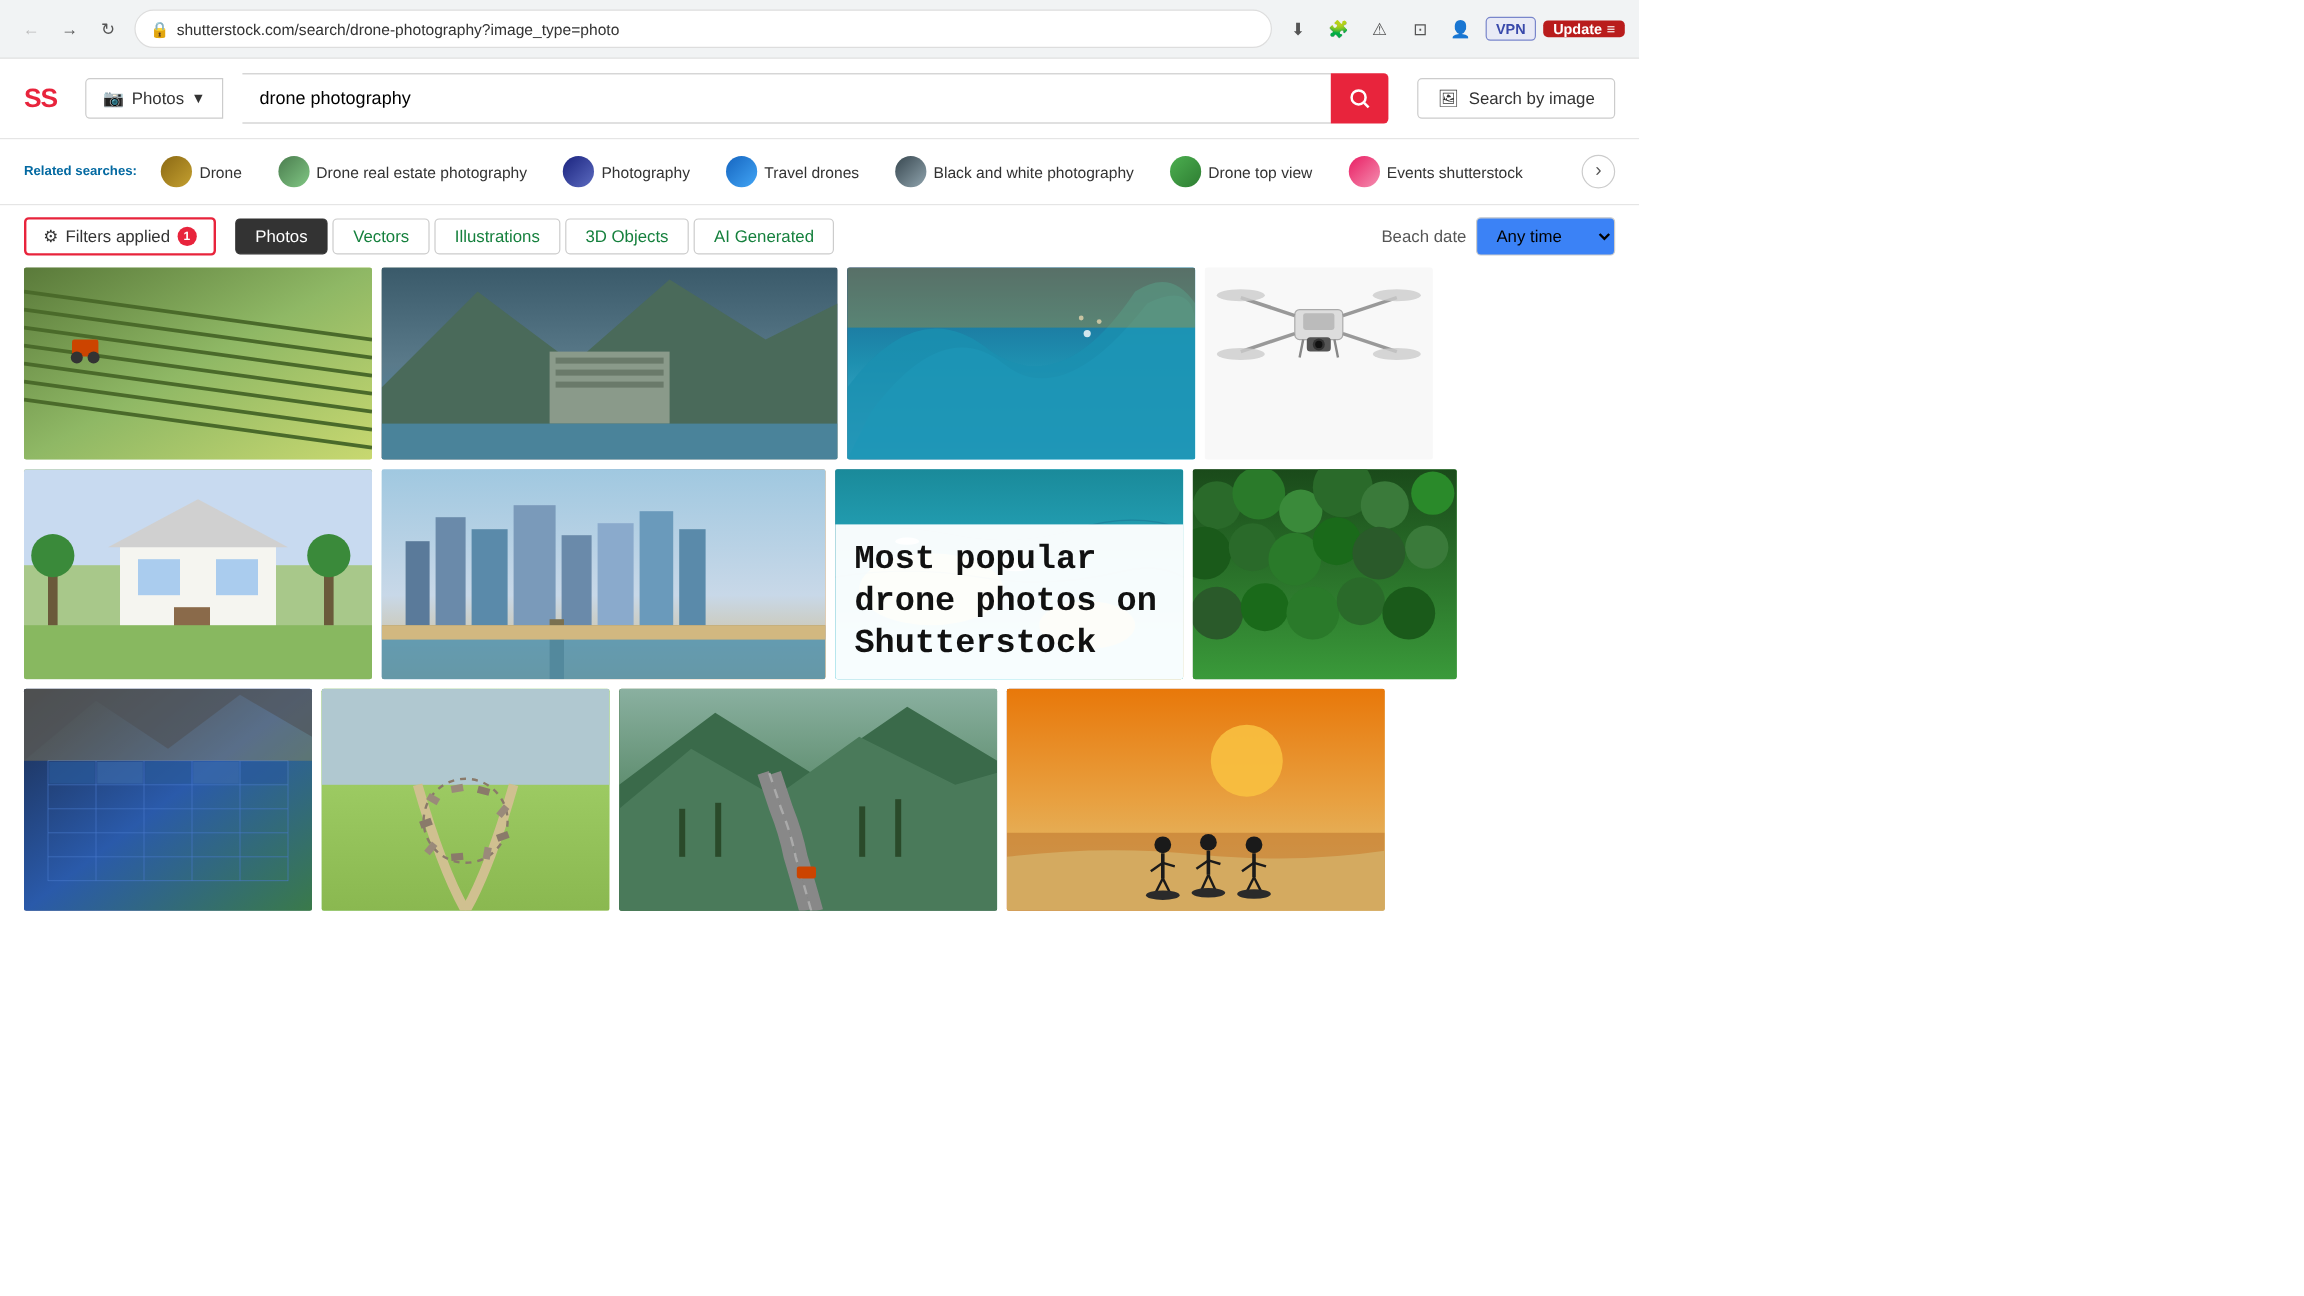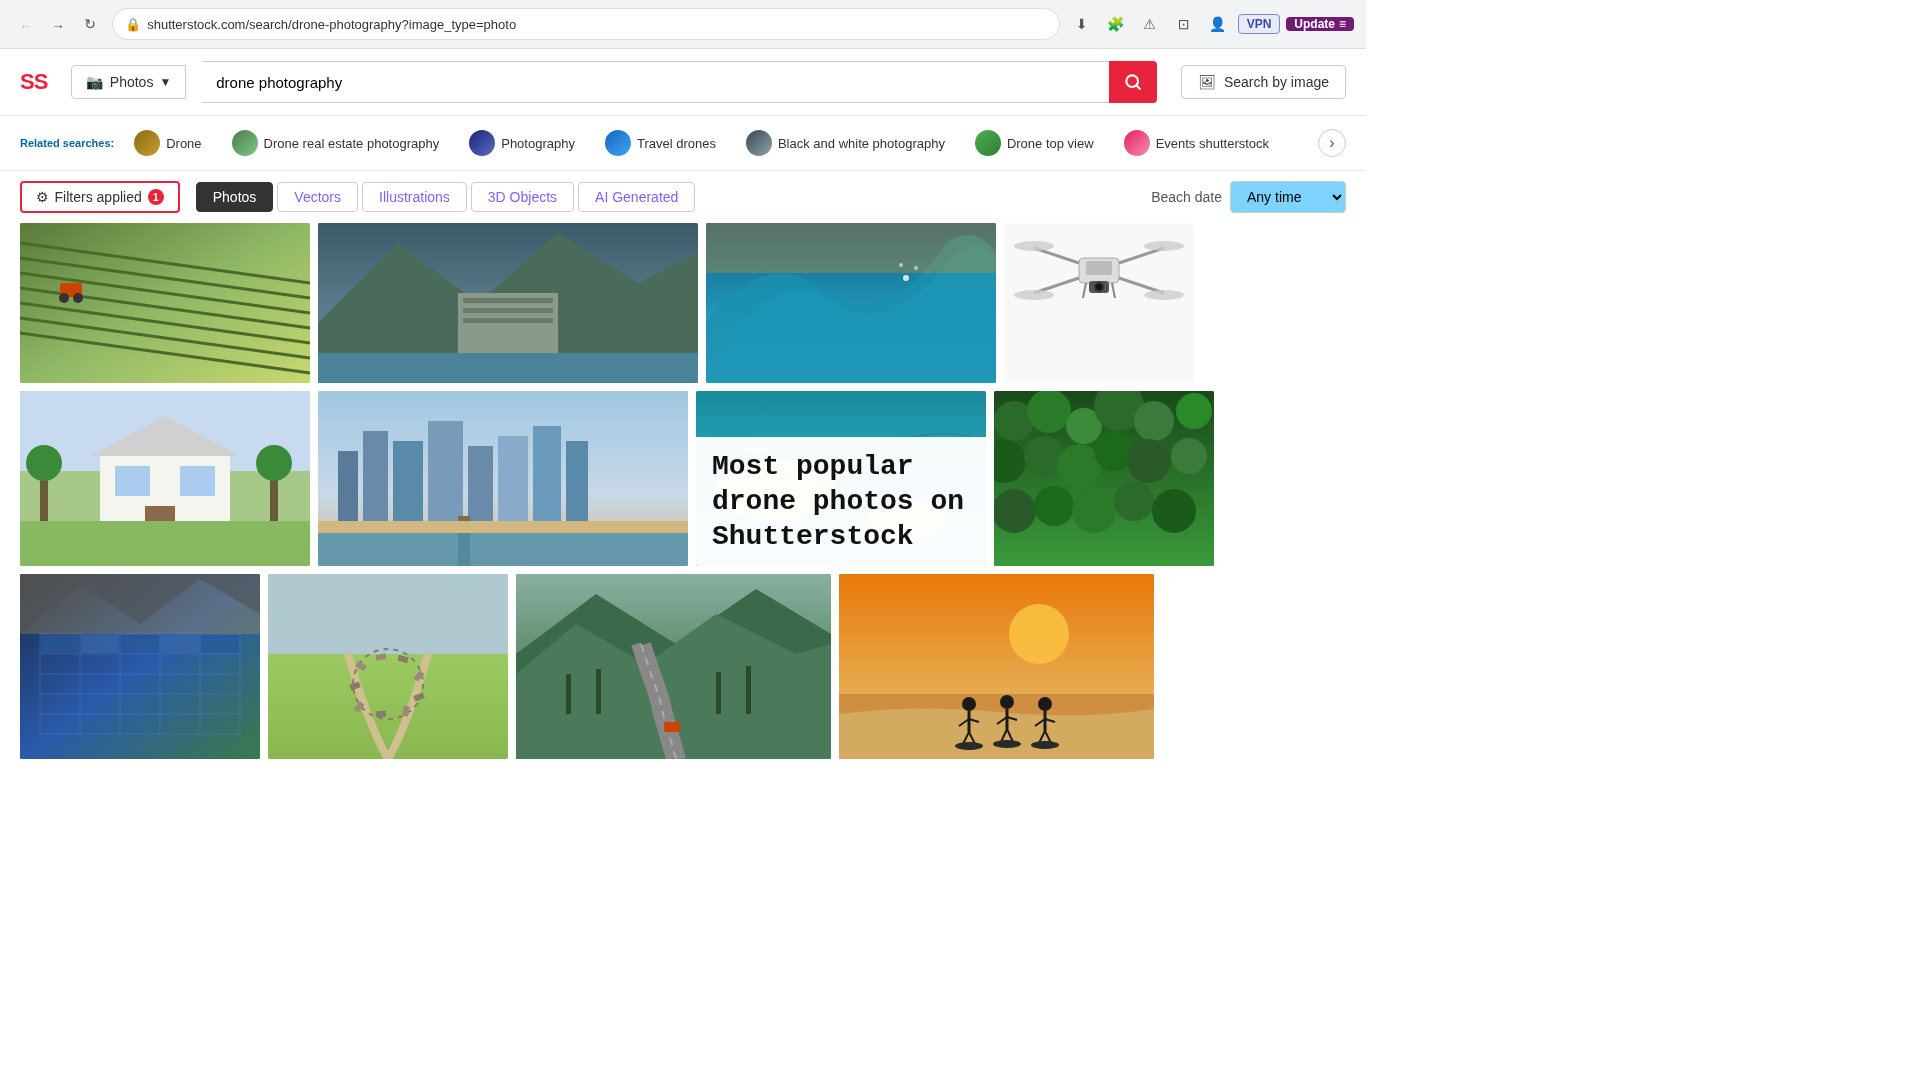--- a/index.html
+++ b/index.html
@@ -9,21 +9,21 @@
     .browser-chrome { background: #f1f3f4; border-bottom: 1px solid #ddd; }
     .browser-toolbar { display: flex; align-items: center; padding: 8px 12px; gap: 8px; }
     .nav-buttons { display: flex; gap: 4px; }
     .nav-btn { width: 28px; height: 28px; border: none; background: transparent; border-radius: 50%; cursor: pointer; display: flex; align-items: center; justify-content: center; font-size: 14px; color: #555; }
     .nav-btn.disabled { color: #bbb; cursor: default; }
     .address-bar-container { flex: 1; display: flex; align-items: center; background: #fff; border: 1px solid #ddd; border-radius: 20px; padding: 4px 12px; height: 32px; gap: 6px; }
     .address-bar { border: none; outline: none; flex: 1; font-size: 13px; color: #333; background: transparent; }
     .browser-actions { display: flex; gap: 6px; align-items: center; }
     .browser-action-btn { width: 28px; height: 28px; border: none; background: transparent; border-radius: 50%; cursor: pointer; display: flex; align-items: center; justify-content: center; font-size: 14px; color: #555; }
     .vpn-badge { background: #e8eaf6; border: 1px solid #7986cb; border-radius: 4px; padding: 2px 8px; font-size: 12px; color: #3949ab; font-weight: 600; text-align: center; }
-    .update-badge { background: #701a75; border-radius: 4px; padding: 0 8px; font-size: 12px; color: #fff; font-weight: 600; display: flex; align-items: center; gap: 4px; }
+    .update-badge { background: #b91c1c; border-radius: 4px; padding: 0 8px; font-size: 12px; color: #fff; font-weight: 600; display: flex; align-items: center; gap: 4px; }
     .tab-bar { display: flex; align-items: center; padding: 0 8px; border-bottom: 1px solid #ddd; background: #f1f3f4; }
     .browser-tab { display: flex; align-items: center; gap: 6px; padding: 6px 16px; background: #fff; border-radius: 8px 8px 0 0; border: 1px solid #ddd; border-bottom: none; font-size: 12px; color: #333; max-width: 200px; }
     .tab-favicon { width: 14px; height: 14px; background: #ff4444; border-radius: 2px; }
 
     
     .ss-header { background: #fff; border-bottom: 1px solid #e5e5e5; padding: 12px 20px; display: flex; align-items: center; gap: 16px; }
     .search-type-btn { display: flex; align-items: center; gap: 6px; padding: 8px 14px; border: 1px solid #ccc; border-radius: 4px 0 0 4px; background: #fff; cursor: pointer; font-size: 14px; color: #333; white-space: nowrap; }
     .search-input-wrap { flex: 1; display: flex; align-items: center; }
     .search-input { flex: 1; padding: 10px 14px; border: 1px solid #ccc; border-left: none; border-right: none; font-size: 15px; outline: none; height: 42px; }
     .search-btn { width: 48px; height: 42px; background: #e8243c; border: none; border-radius: 0 4px 4px 0; cursor: pointer; display: flex; align-items: center; justify-content: center; }
@@ -44,25 +44,25 @@
     .related-thumb-top { background: linear-gradient(135deg, #4caf50, #2e7d32); }
     .related-thumb-events { background: linear-gradient(135deg, #e91e63, #f48fb1); }
     .related-more { width: 28px; height: 28px; border: 1px solid #ccc; border-radius: 50%; background: #fff; display: flex; align-items: center; justify-content: center; cursor: pointer; font-size: 16px; color: #555; flex-shrink: 0; }
 
     
     .filter-bar { padding: 10px 20px; display: flex; align-items: center; justify-content: space-between; }
     .filter-left { display: flex; align-items: center; gap: 8px; }
     .filter-btn { display: flex; align-items: center; gap: 6px; padding: 6px 14px; border: 2px solid #e8243c; border-radius: 4px; background: #fff; cursor: pointer; font-size: 14px; color: #333; font-weight: 500; }
     .filter-dot { width: 16px; height: 16px; background: #e8243c; border-radius: 50%; display: flex; align-items: center; justify-content: center; font-size: 10px; color: #fff; font-weight: 700; }
     .type-tabs { display: flex; gap: 4px; margin-left: 8px; }
-    .type-tab { padding: 6px 16px; border: 1px solid #ccc; border-radius: 4px; background: #fff; cursor: pointer; font-size: 14px; color: #8b5cf6; }
+    .type-tab { padding: 6px 16px; border: 1px solid #ccc; border-radius: 4px; background: #fff; cursor: pointer; font-size: 14px; color: #15803d; }
     .type-tab.active { background: #333; color: #fff; border-color: #333; }
     .filter-right { display: flex; align-items: center; gap: 8px; }
     .upload-date-label { font-size: 14px; color: #555; }
-    .upload-date-select { padding: 6px 12px; border: 1px solid #ccc; border-radius: 4px; font-size: 14px; cursor: pointer; background: #7dd3fc; }
+    .upload-date-select { padding: 6px 12px; border: 1px solid #ccc; border-radius: 4px; font-size: 14px; cursor: pointer; background: #3b82f6; }
 
     
     .image-grid { padding: 0 20px 20px; }
     .grid-row { display: flex; gap: 8px; margin-bottom: 8px; }
 
     
     .img-cell { position: relative; overflow: hidden; border-radius: 2px; background: #ccc; }
 
     
     .cell-green { background: linear-gradient(135deg, #5a7a3a 0%, #8fb865 40%, #c8d870 100%); }

